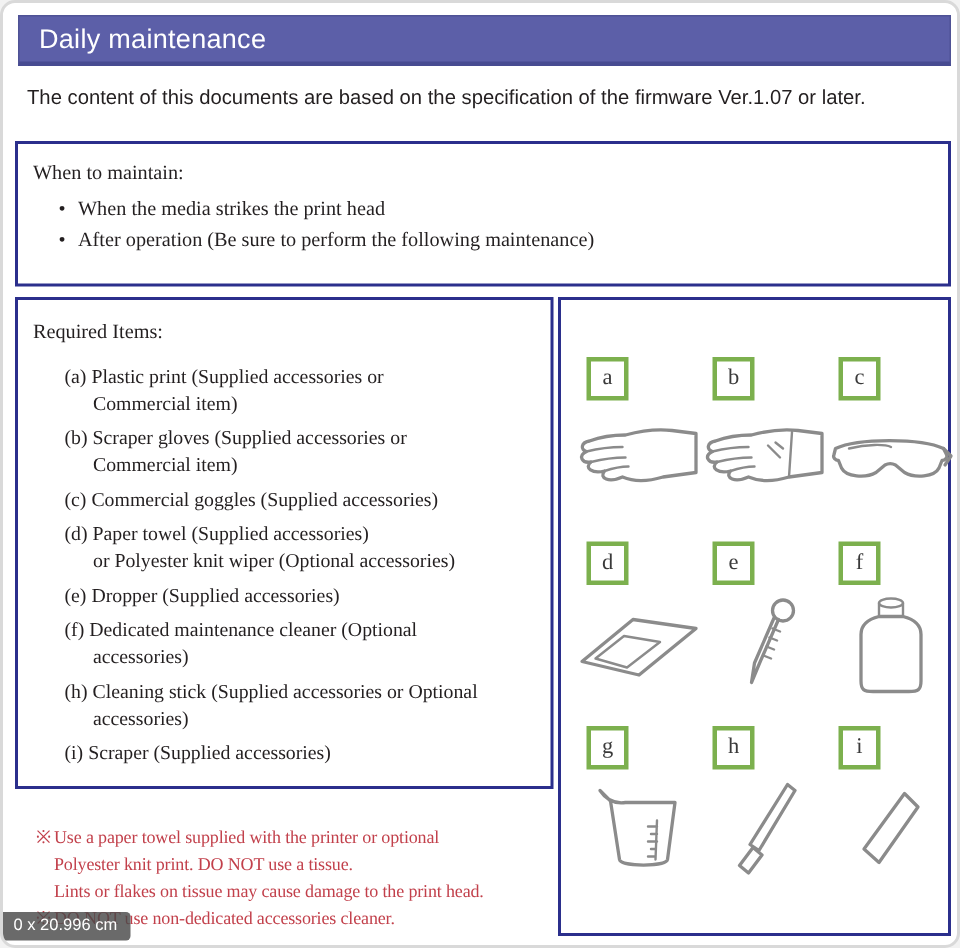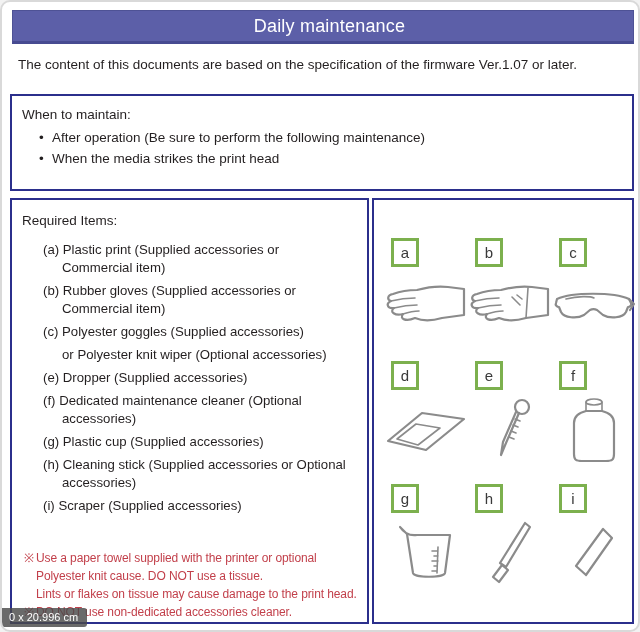--- a/index.html
+++ b/index.html
@@ -9,38 +9,38 @@
     overflow:hidden; font-family:"Liberation Sans", sans-serif; color:#231f20;
   }
   .header-bar {
     position:absolute; left:10px; top:8px; width:622px; height:34px;
     box-sizing:border-box; background:#5c5fa8; border:1px solid #4e5295;
     border-bottom:3px solid #474b91;
   }
   .header-bar .title {
     color:#ffffff; font-size:18px; line-height:30px; padding-left:13px;
     letter-spacing:0.2px;
-    text-align:center;
   }
   .intro {
     position:absolute; left:16px; top:55px; font-size:13.5px; white-space:nowrap;
   }
   .nbox {
     position:absolute; box-sizing:border-box; border:2px solid #2b2f8c;
     background:#ffffff;
+    font-family:Liberation Serif, serif;
   }
   .when-box { left:8px; top:92px; width:624px; height:97px; }
   .when-title { margin:11px 0 5px 10px; font-size:13.5px; }
   .bullet {
     position:relative; margin-left:27px; padding-left:13px;
     font-size:13.5px; line-height:21px; white-space:nowrap;
   }
   .bullet::before { content:"\2022"; position:absolute; left:0; top:0; }
 
-  .req-box { left:8px; top:196px; width:359px; height:426px; }
+  .req-box { left:8px; top:196px; width:359px; height:328px; }
   .req-title { margin:13px 0 0 10px; font-size:13.5px; }
   .req-items { margin:13px 6px 0 31px; font-size:13.2px; }
   .req-item { margin-bottom:5px; }
   .req-item .l1 { line-height:18px; white-space:nowrap; }
   .req-item .l2 { line-height:18px; white-space:nowrap; margin-left:19px; }
 
   .notes { position:absolute; left:12px; top:349px; color:#c2404b;
            font-size:12px; letter-spacing:-0.1px; }
   .note { display:flex; }
   .note-marker { width:12px; flex:none; line-height:18px; }
@@ -81,66 +81,64 @@
 <div class="page">
 
   <div class="header-bar">
     <div class="title">Daily maintenance</div>
   </div>
 
   <div class="intro">The content of this documents are based on the specification of the firmware Ver.1.07 or later.</div>
 
   <div class="nbox when-box">
     <div class="when-title">When to maintain:</div>
+    <div class="bullet">When the media strikes the print head</div>
     <div class="bullet">After operation (Be sure to perform the following maintenance)</div>
-    <div class="bullet">When the media strikes the print head</div>
   </div>
 
   <div class="nbox req-box">
     <div class="req-title">Required Items:</div>
     <div class="req-items">
       <div class="req-item">
         <div class="l1"><span>(a)</span> <span>Plastic print (Supplied accessories or</span></div>
         <div class="l2">Commercial item)</div>
       </div>
       <div class="req-item">
-        <div class="l1"><span>(b)</span> <span>Rubber gloves (Supplied accessories or</span></div>
+        <div class="l1"><span>(b)</span> <span>Scraper gloves (Supplied accessories or</span></div>
         <div class="l2">Commercial item)</div>
       </div>
       <div class="req-item">
-        <div class="l1"><span>(c)</span> <span>Polyester goggles (Supplied accessories)</span></div>
-      </div>
-      <div class="req-item">
+        <div class="l1"><span>(c)</span> <span>Commercial goggles (Supplied accessories)</span></div>
+      </div>
+      <div class="req-item">
+        <div class="l1"><span>(d)</span> <span>Paper towel (Supplied accessories)</span></div>
         <div class="l2">or Polyester knit wiper (Optional accessories)</div>
       </div>
       <div class="req-item">
         <div class="l1"><span>(e)</span> <span>Dropper (Supplied accessories)</span></div>
       </div>
       <div class="req-item">
         <div class="l1"><span>(f)</span> <span>Dedicated maintenance cleaner (Optional</span></div>
         <div class="l2">accessories)</div>
-      </div>
-      <div class="req-item">
-        <div class="l1"><span>(g)</span> <span>Plastic cup (Supplied accessories)</span></div>
       </div>
       <div class="req-item">
         <div class="l1"><span>(h)</span> <span>Cleaning stick (Supplied accessories or Optional</span></div>
         <div class="l2">accessories)</div>
       </div>
       <div class="req-item">
         <div class="l1"><span>(i)</span> <span>Scraper (Supplied accessories)</span></div>
       </div>
     </div>
 
     <div class="notes">
       <div class="note">
         <span class="note-marker">※</span>
         <div class="note-lines">
           <div class="ln">Use a paper towel supplied with the printer or optional</div>
-          <div class="ln">Polyester knit cause. DO NOT use a tissue.</div>
+          <div class="ln">Polyester knit print. DO NOT use a tissue.</div>
           <div class="ln">Lints or flakes on tissue may cause damage to the print head.</div>
         </div>
       </div>
       <div class="note">
         <span class="note-marker">※</span>
         <div class="note-lines">
           <div class="ln">DO NOT use non-dedicated accessories cleaner.</div>
         </div>
       </div>
     </div>

